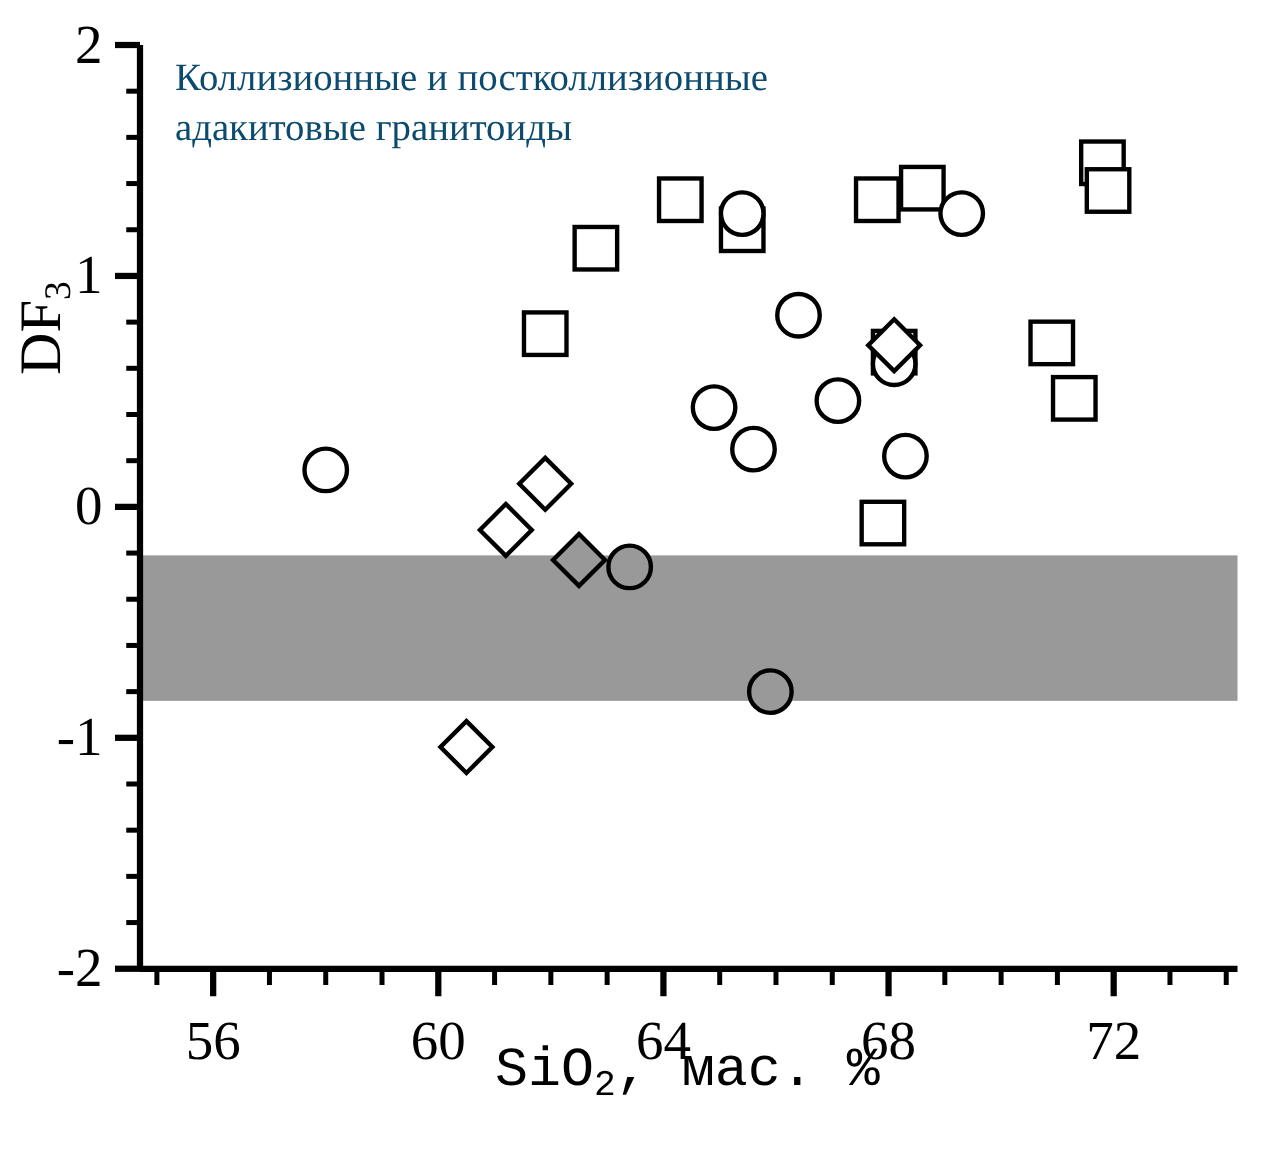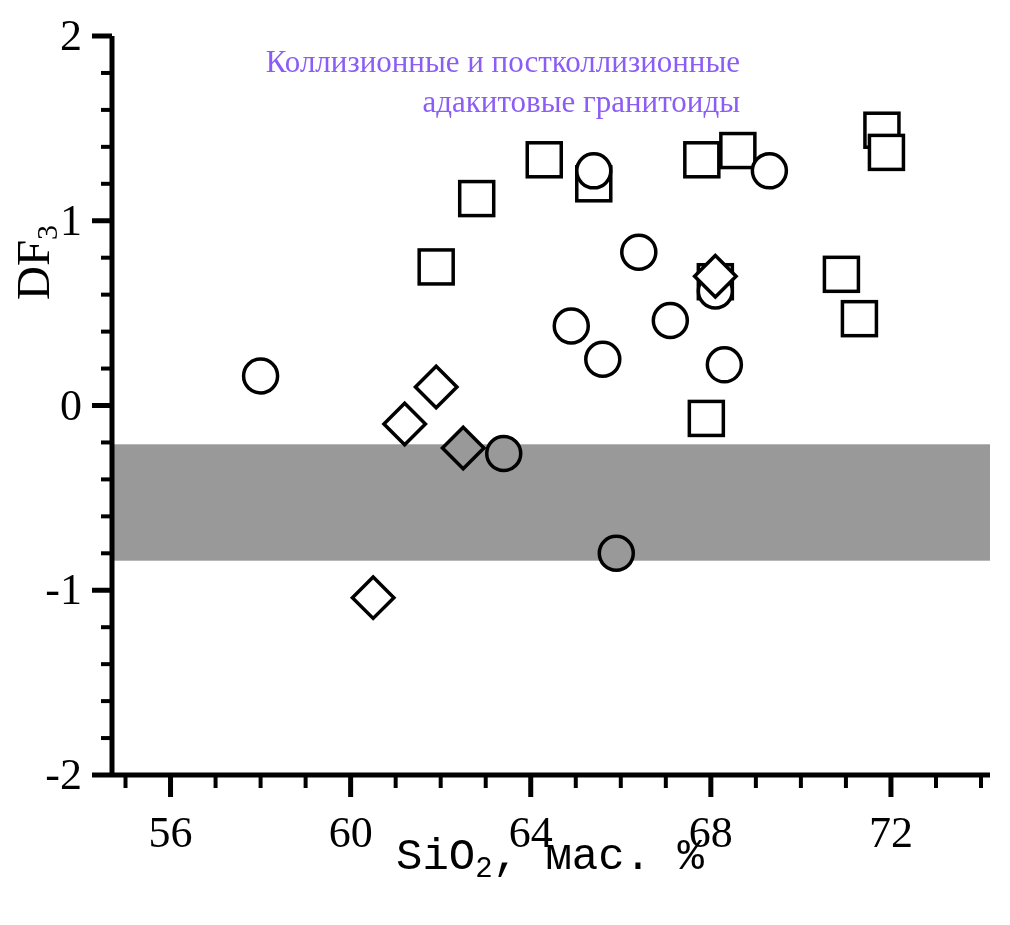--- a/index.html
+++ b/index.html
@@ -48,23 +48,23 @@
     font-family: Liberation Mono, monospace;
   }
   #xlabel .sub {
     font-size: 29px;
     vertical-align: -0.28em;
   }
   .annot {
     position: absolute;
     font-family: "Liberation Serif", serif;
     font-size: 31px;
-    text-align: right;
+    text-align: left;
     line-height: 1.28;
-    color: #8b5cf6;
+    color: #0c4a6e;
   }
   #annot-top {
     left: 140px;
     top: 42px;
     width: 600px;
   }
   #annot-bottom {
     left: 390px;
     top: 630px;
     width: 430px;

